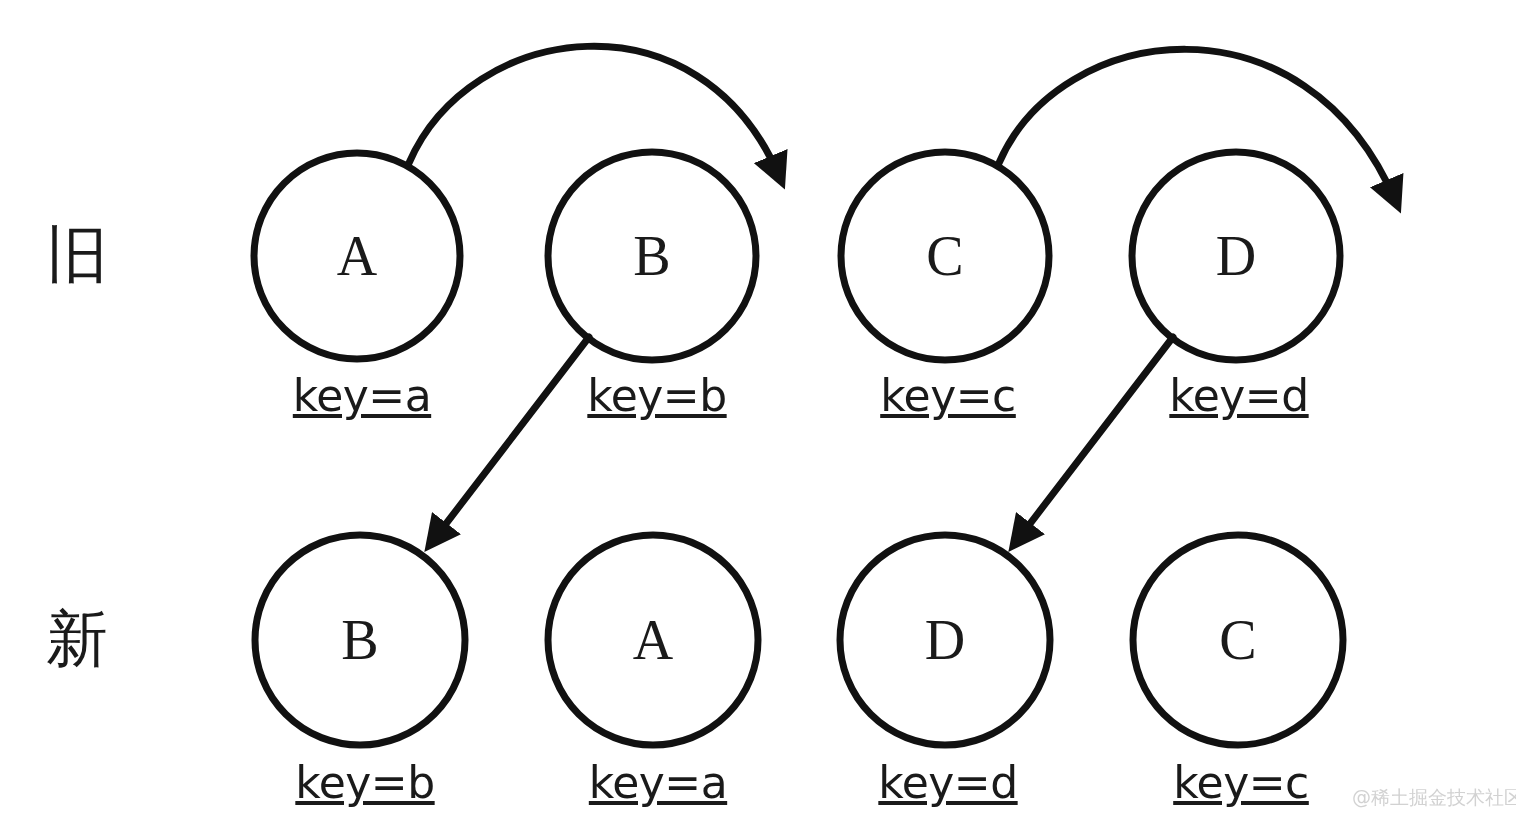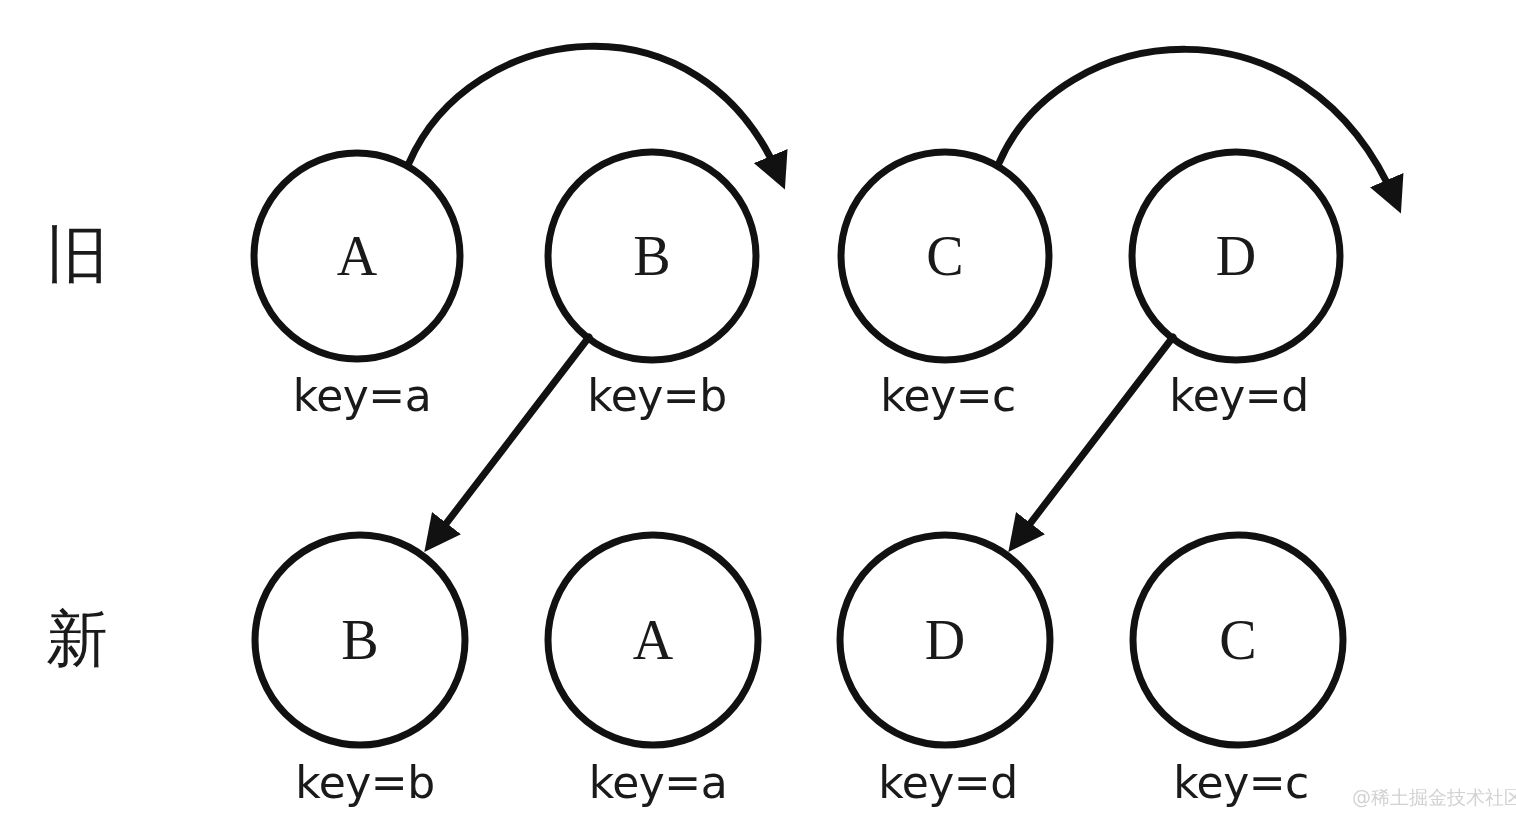--- a/index.html
+++ b/index.html
@@ -49,20 +49,21 @@
   .key-label {
     position: absolute;
     font-family: "DejaVu Sans", "Liberation Sans", sans-serif;
     font-size: 44px;
     line-height: 1;
     color: #1a1a1a;
     text-align: center;
     width: 230px;
     letter-spacing: -0.5px;
     user-select: none;
+    text-decoration: underline;
   }
   .watermark {
     position: absolute;
     font-family: "DejaVu Sans", "Liberation Sans", sans-serif;
     font-size: 19px;
     line-height: 1;
     color: #d2d2d2;
     white-space: nowrap;
     user-select: none;
   }

